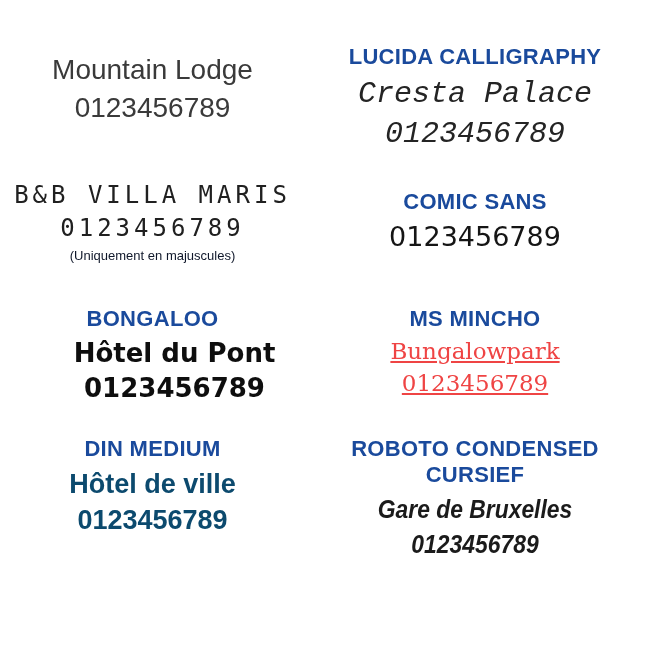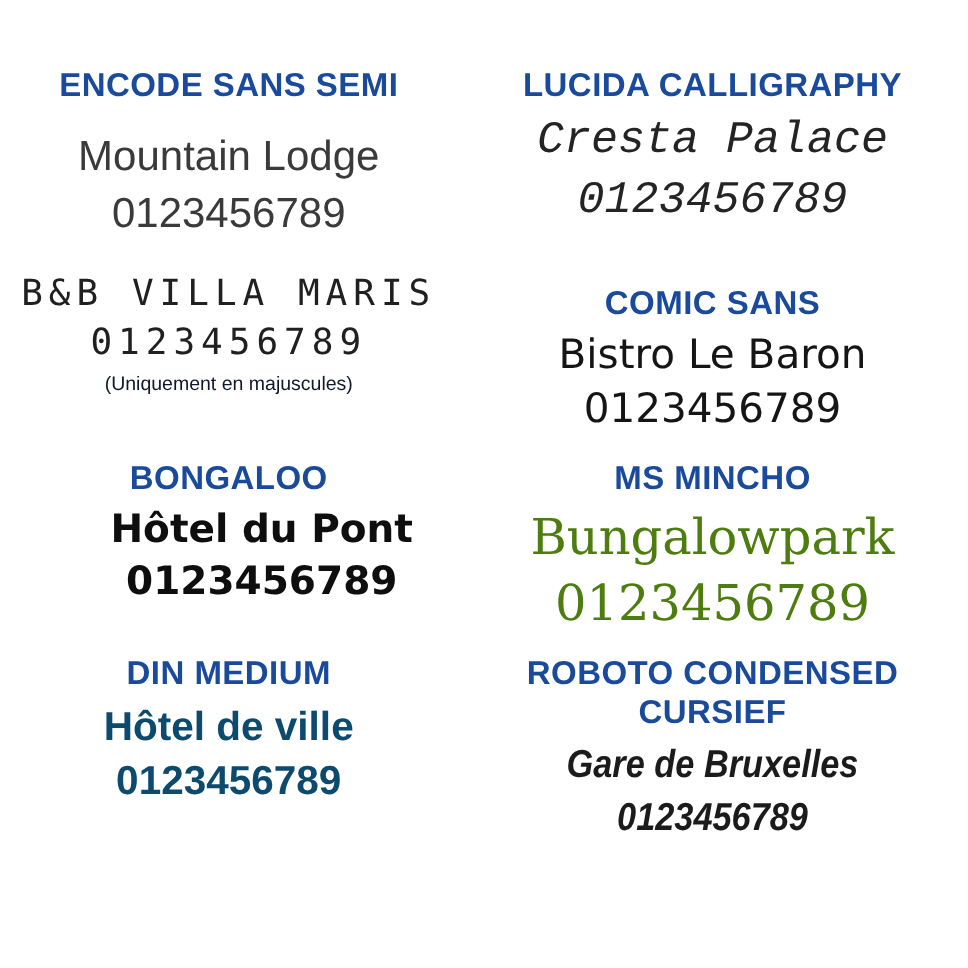--- a/index.html
+++ b/index.html
@@ -44,55 +44,53 @@
     font-size: 13px;
     color: #0f172a;
   }
 
   
   .f-encode  { font-family: "Liberation Sans", sans-serif; font-size: 28px; color: #3a3a3a; margin-top: 17px; }
   .f-lucida  { font-family: Liberation Mono, monospace; font-style: italic; font-size: 30px; color: #242424; }
   .f-gaboed  { font-family: "DejaVu Sans Mono", monospace; font-size: 24px; letter-spacing: 4px; color: #202020; }
   .f-comic   { font-family: "DejaVu Sans", sans-serif; font-size: 27px; color: #151515; }
   .f-bongaloo{ font-family: "DejaVu Sans", sans-serif; font-weight: bold; font-size: 26px; color: #0e0e0e; padding-left: 44px; }
-  .f-mincho  { font-family: "DejaVu Serif", serif; font-size: 33px; color: #4d7c0f; }
+  .f-mincho  { font-family: "DejaVu Serif", serif; font-size: 23px; color: #ef4444; text-decoration: underline; }
   .f-din     { font-family: "Liberation Sans", sans-serif; font-weight: bold; font-size: 27px; color: #0c4a6e; }
   .f-roboto  { font-family: "Liberation Sans", sans-serif; font-style: italic; font-weight: bold;
                font-size: 26px; color: #1b1b1b; transform: scaleX(0.88); transform-origin: 50% 50%; }
   .f-roboto.sample, .f-roboto.digits { display: block; }
 </style>
 </head>
 <body>
 
 <div class="page">
 
 
   <div class="grid">
 
     <section class="font-block">
-      <h2 class="font-name">ENCODE SANS SEMI</h2>
       <div class="sample f-encode">Mountain Lodge</div>
       <div class="digits f-encode">0123456789</div>
     </section>
 
     <section class="font-block">
       <h2 class="font-name">LUCIDA CALLIGRAPHY</h2>
       <div class="sample f-lucida">Cresta Palace</div>
       <div class="digits f-lucida">0123456789</div>
     </section>
 
     <section class="font-block">
       <div class="sample f-gaboed">B&amp;B VILLA MARIS</div>
       <div class="digits f-gaboed">0123456789</div>
       <div class="note">(Uniquement en majuscules)</div>
     </section>
 
     <section class="font-block">
       <h2 class="font-name">COMIC SANS</h2>
-      <div class="sample f-comic">Bistro Le Baron</div>
       <div class="digits f-comic">0123456789</div>
     </section>
 
     <section class="font-block">
       <h2 class="font-name">BONGALOO</h2>
       <div class="sample f-bongaloo">Hôtel du Pont</div>
       <div class="digits f-bongaloo">0123456789</div>
     </section>
 
     <section class="font-block">

